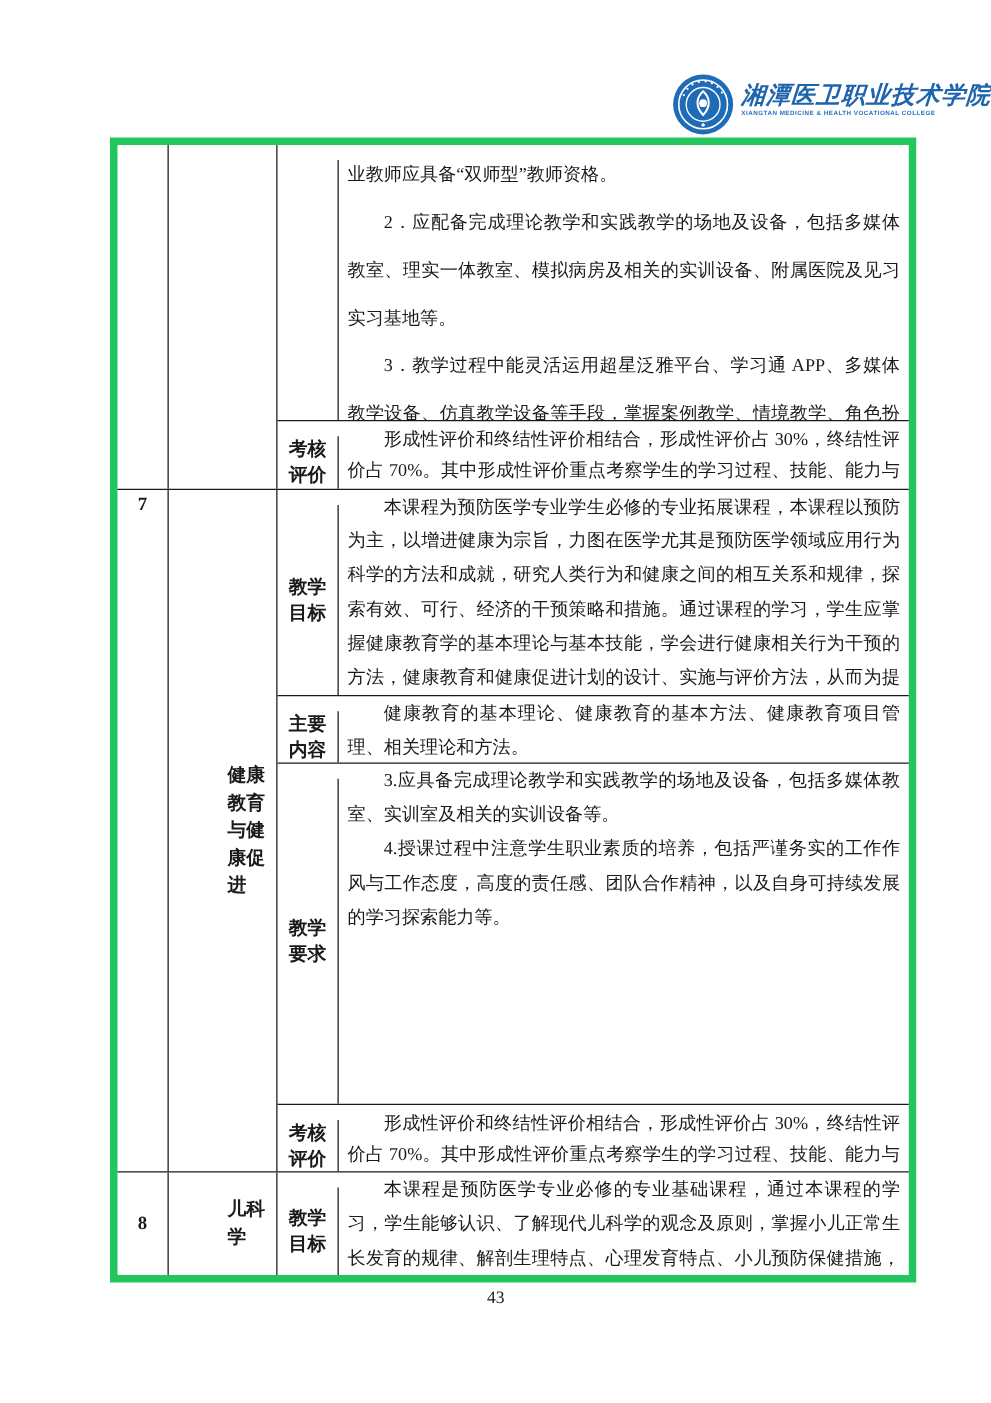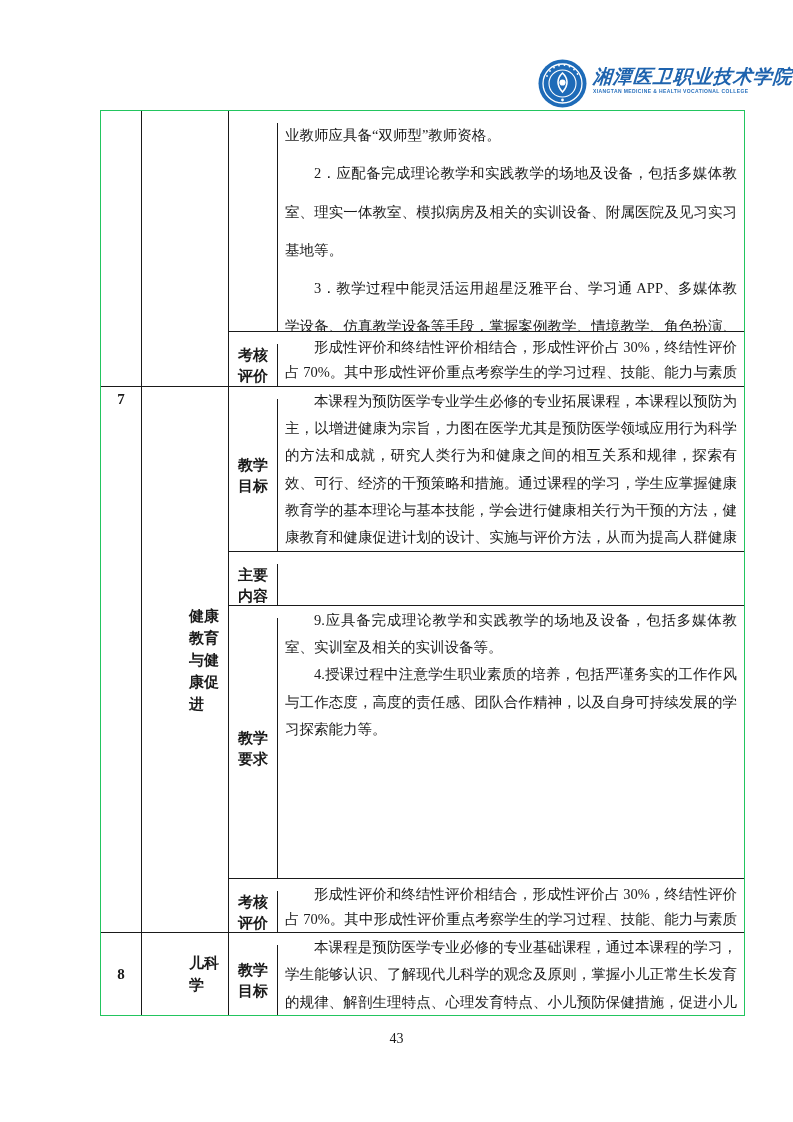--- a/index.html
+++ b/index.html
@@ -22,22 +22,22 @@
     font-size: 19px; line-height: 20px; letter-spacing: 1px;
     color: #1e63ae; white-space: nowrap; transform: skewX(-4deg);
   }
   .logo-en {
     font-family: "Liberation Sans", sans-serif;
     font-size: 5px; letter-spacing: 0.4px; font-weight: bold;
     color: #2a71bd; margin-top: 2px; white-space: nowrap;
   }
   
   .ctable {
-    position: absolute; left: 100px; top: 110px; width: 645px;
-    border: 1px solid #22c55e;
+    position: absolute; left: 88px; top: 110px; width: 645px;
+    border: 6px solid #22c55e;
     font-size: 14.5px;
   }
   .trow { display: flex; }
   .trow + .trow { border-top: 1px solid #1a1a1a; }
   .cell-num {
     width: 41px; flex: 0 0 auto; border-right: 1px solid #1a1a1a;
     font-weight: bold; font-size: 15px;
     display: flex; justify-content: center;
   }
   .cell-num.v-top { align-items: flex-start; padding-top: 4px; }
@@ -66,21 +66,21 @@
   }
   .cell-content p { text-indent: 2em; }
   .cell-content p.no-indent { text-indent: 0; }
   .lh-wide   { line-height: 38.3px; padding-top: 5px; }
   .lh-normal { line-height: 27.2px; }
   .lh-eval   { line-height: 24.5px; padding-top: 3px; }
   .lh-row8   { line-height: 27.3px; }
   .h-a1 { height: 220px; }
   .h-a2 { height: 55px; }
   .h-7a { height: 164px; }
-  .h-7b { height: 54px; flex-direction: column; }
+  .h-7b { height: 54px; }
   .h-7c { height: 273px; }
   .h-7d { height: 54px; }
   .h-8  { height: 82px; }
   
   .page-footer {
     position: absolute; left: 0; top: 1031px; width: 793px;
     text-align: center; font-size: 14px;
   }
 </style>
 </head>
@@ -149,21 +149,21 @@
       </div>
       <div class="section h-7b">
         <div class="cell-label">主要内容</div>
         <div class="cell-content lh-normal">
           <p>健康教育的基本理论、健康教育的基本方法、健康教育项目管理、相关理论和方法。</p>
         </div>
       </div>
       <div class="section h-7c">
         <div class="cell-label">教学要求</div>
         <div class="cell-content lh-normal">
-          <p>9.应具备完成理论教学和实践教学的场地及设备，包括多媒体教室、实训室及相关的实训设备等。</p>
+          <p>3.应具备完成理论教学和实践教学的场地及设备，包括多媒体教室、实训室及相关的实训设备等。</p>
           <p>4.授课过程中注意学生职业素质的培养，包括严谨务实的工作作风与工作态度，高度的责任感、团队合作精神，以及自身可持续发展的学习探索能力等。</p>
         </div>
       </div>
       <div class="section h-7d">
         <div class="cell-label">考核评价</div>
         <div class="cell-content lh-eval">
           <p>形成性评价和终结性评价相结合，形成性评价占 30%，终结性评价占 70%。其中形成性评价重点考察学生的学习过程、技能、能力与素质的成长情况。</p>
         </div>
       </div>
     </div>

